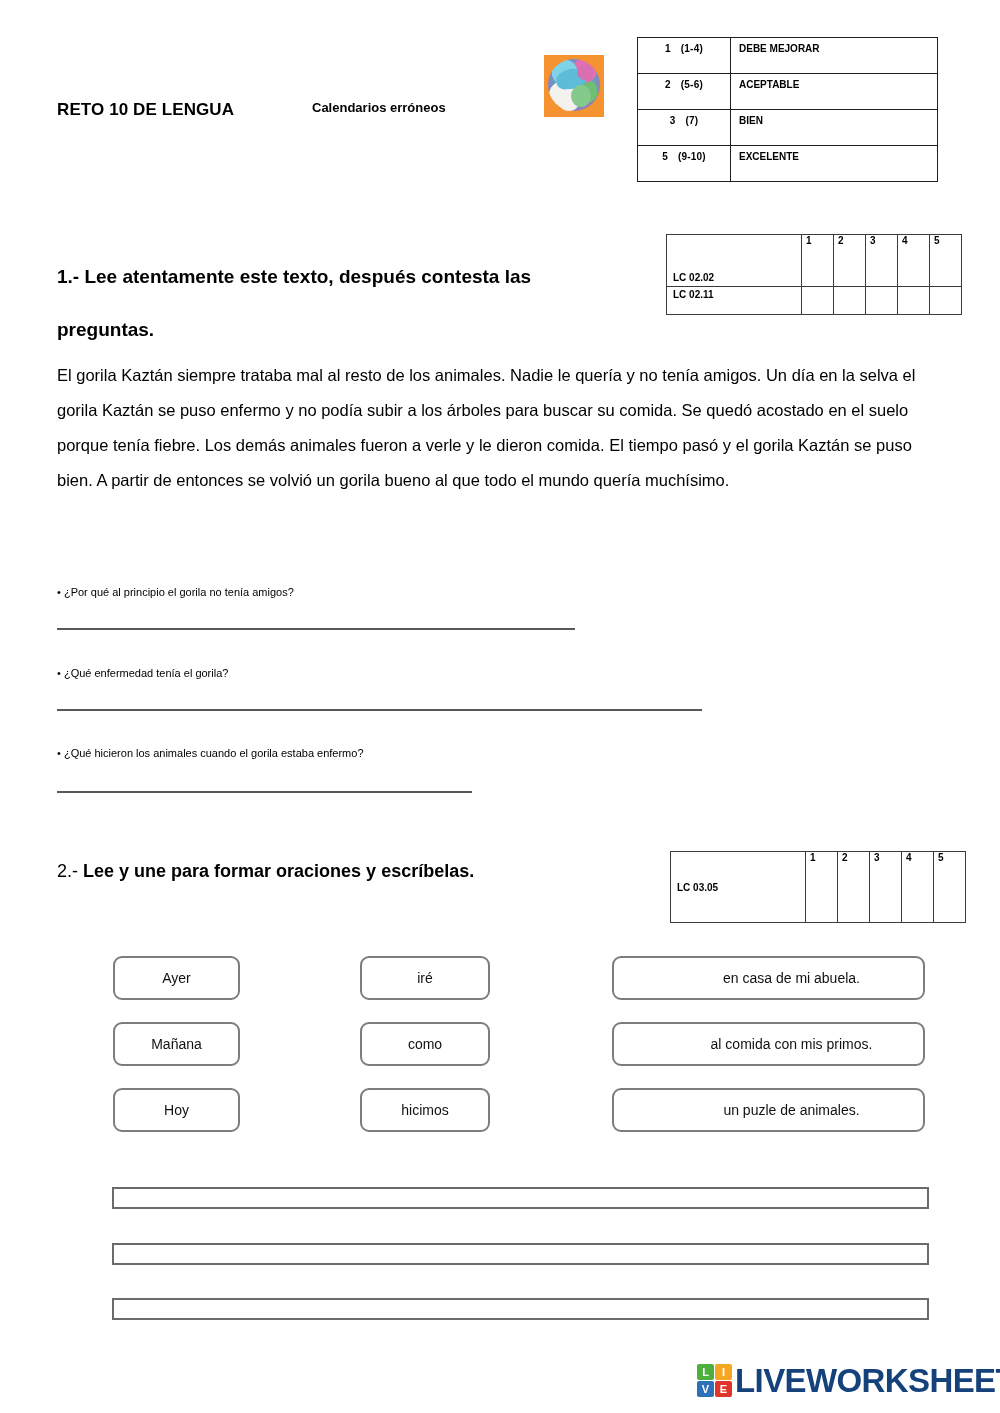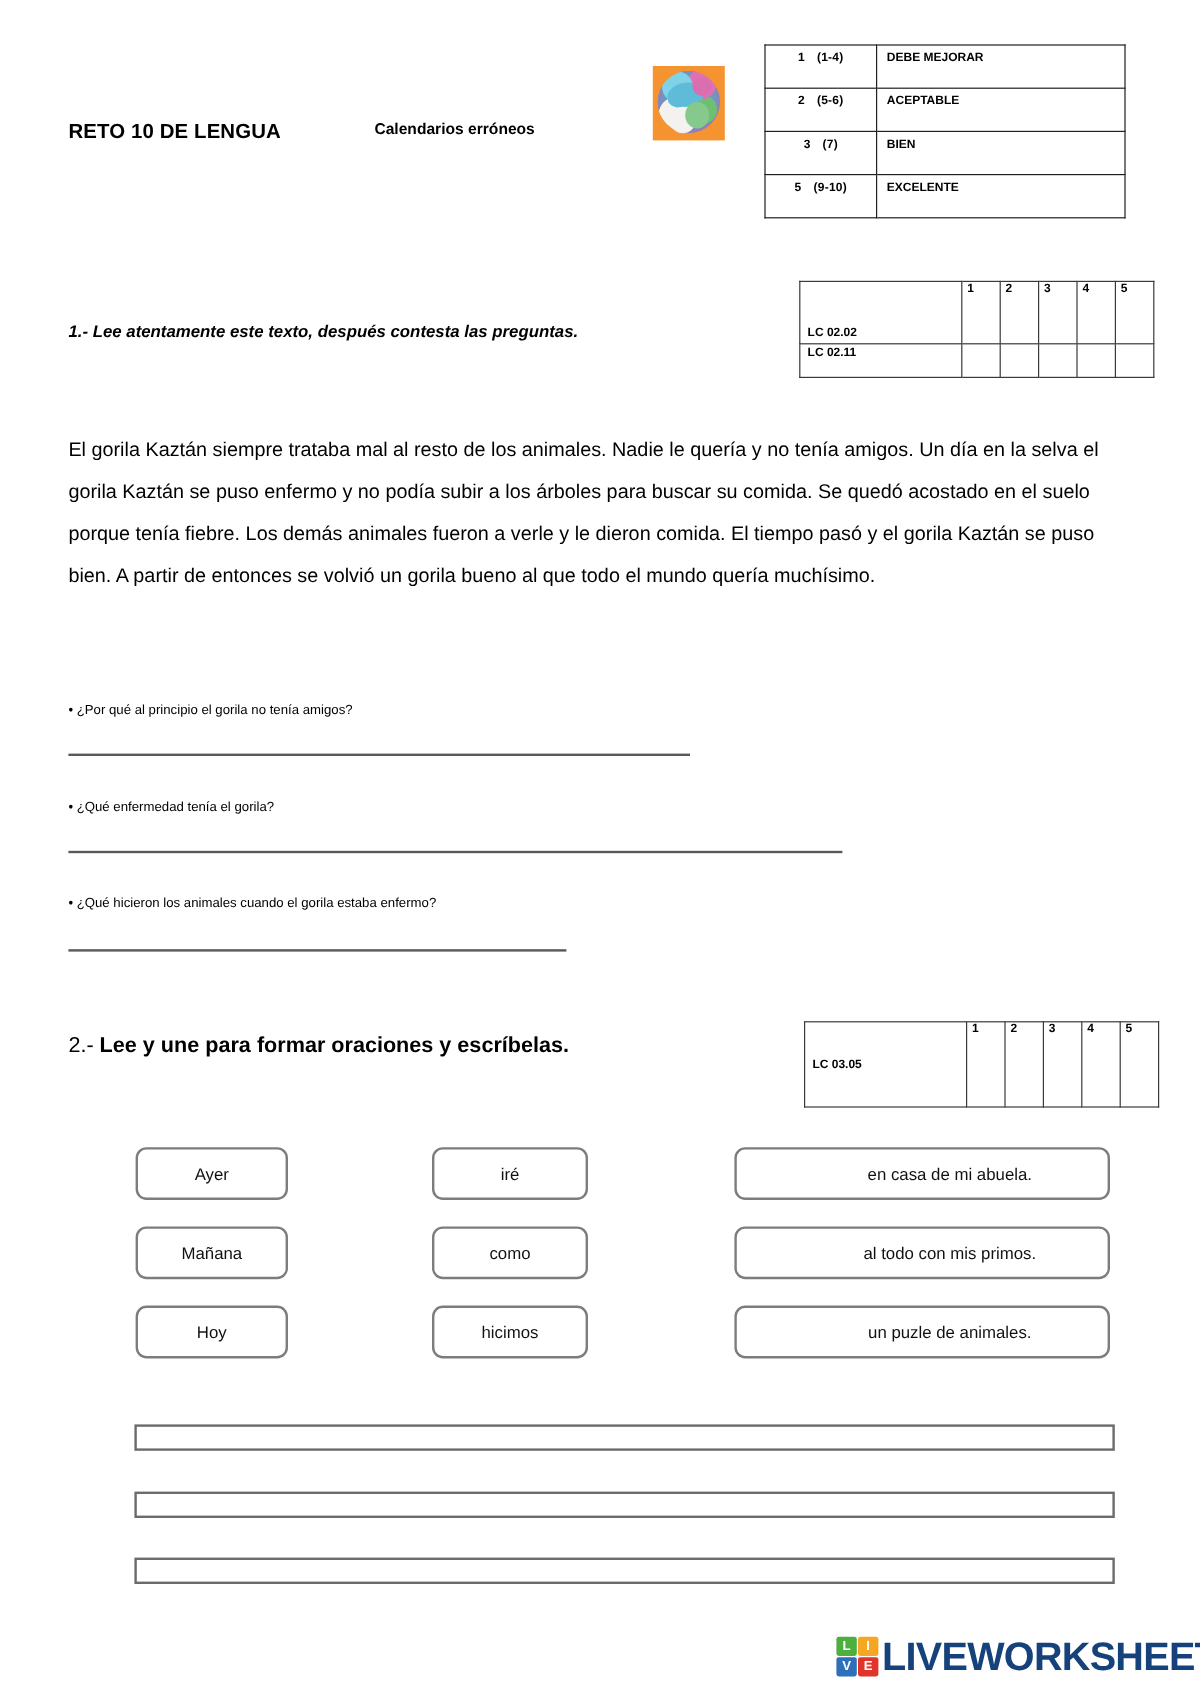--- a/index.html
+++ b/index.html
@@ -155,24 +155,23 @@
   #lc-table-2 { left: 670px; top: 851px; }
   #lc-table-2 td.lc-label { height: 70px; vertical-align: middle; padding-bottom: 0; }
   #lc-table-2 td.lc-num { height: 70px; }
 
   
   .q1-heading {
     position: absolute;
     left: 57px;
     top: 250px;
     width: 560px;
-    font-size: 14px;
+    font-size: 19px;
     font-weight: bold;
     line-height: 53px;
-    font-style: italic;
   }
   .story {
     position: absolute;
     left: 57px;
     top: 358px;
     width: 885px;
     font-size: 16.5px;
     line-height: 35px;
     text-align: left;
   }
@@ -373,21 +372,21 @@
 
 <div class="card col-a row-1">Ayer</div>
 <div class="card col-a row-2">Mañana</div>
 <div class="card col-a row-3">Hoy</div>
 
 <div class="card col-b row-1">iré</div>
 <div class="card col-b row-2">como</div>
 <div class="card col-b row-3">hicimos</div>
 
 <div class="card col-c row-1">en casa de mi abuela.</div>
-<div class="card col-c row-2">al todo con mis primos.</div>
+<div class="card col-c row-2">al comida con mis primos.</div>
 <div class="card col-c row-3">un puzle de animales.</div>
 
 <div class="answer-bar" id="answer-bar-1"></div>
 <div class="answer-bar" id="answer-bar-2"></div>
 <div class="answer-bar" id="answer-bar-3"></div>
 
 <div class="footer-logo">
   <div class="logo-grid">
     <div class="logo-tile tile-l">L</div>
     <div class="logo-tile tile-i">I</div>

